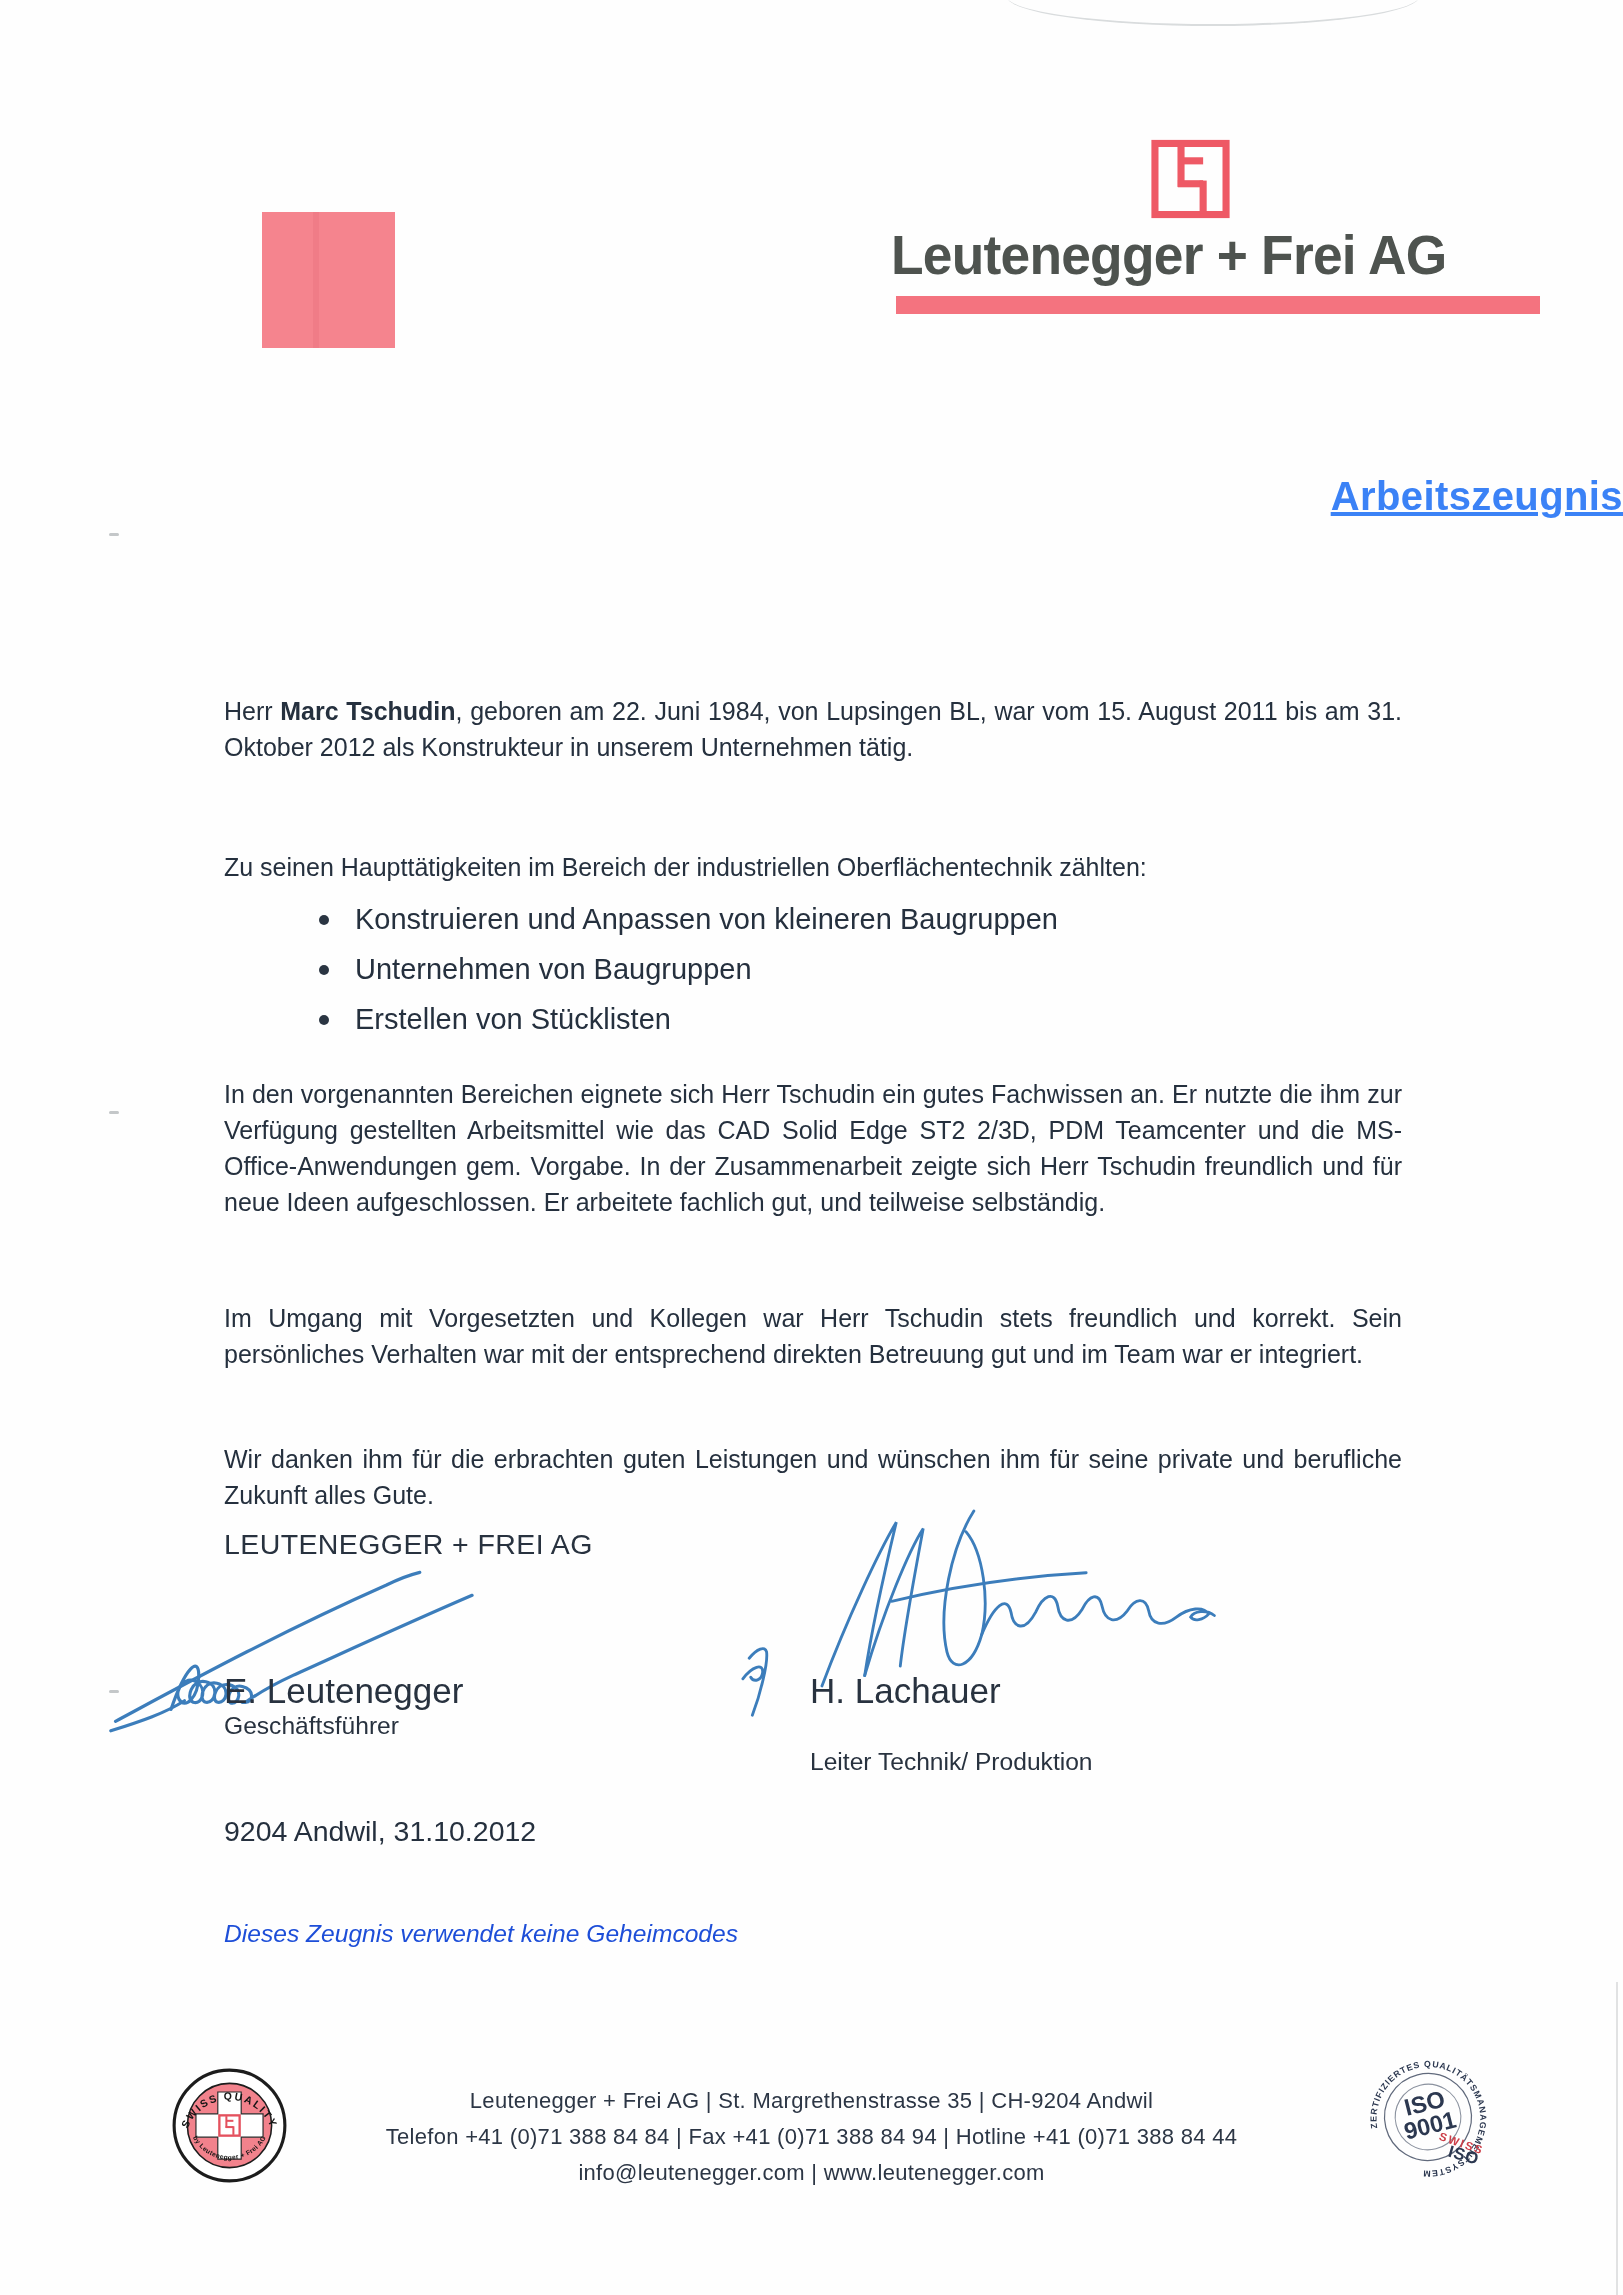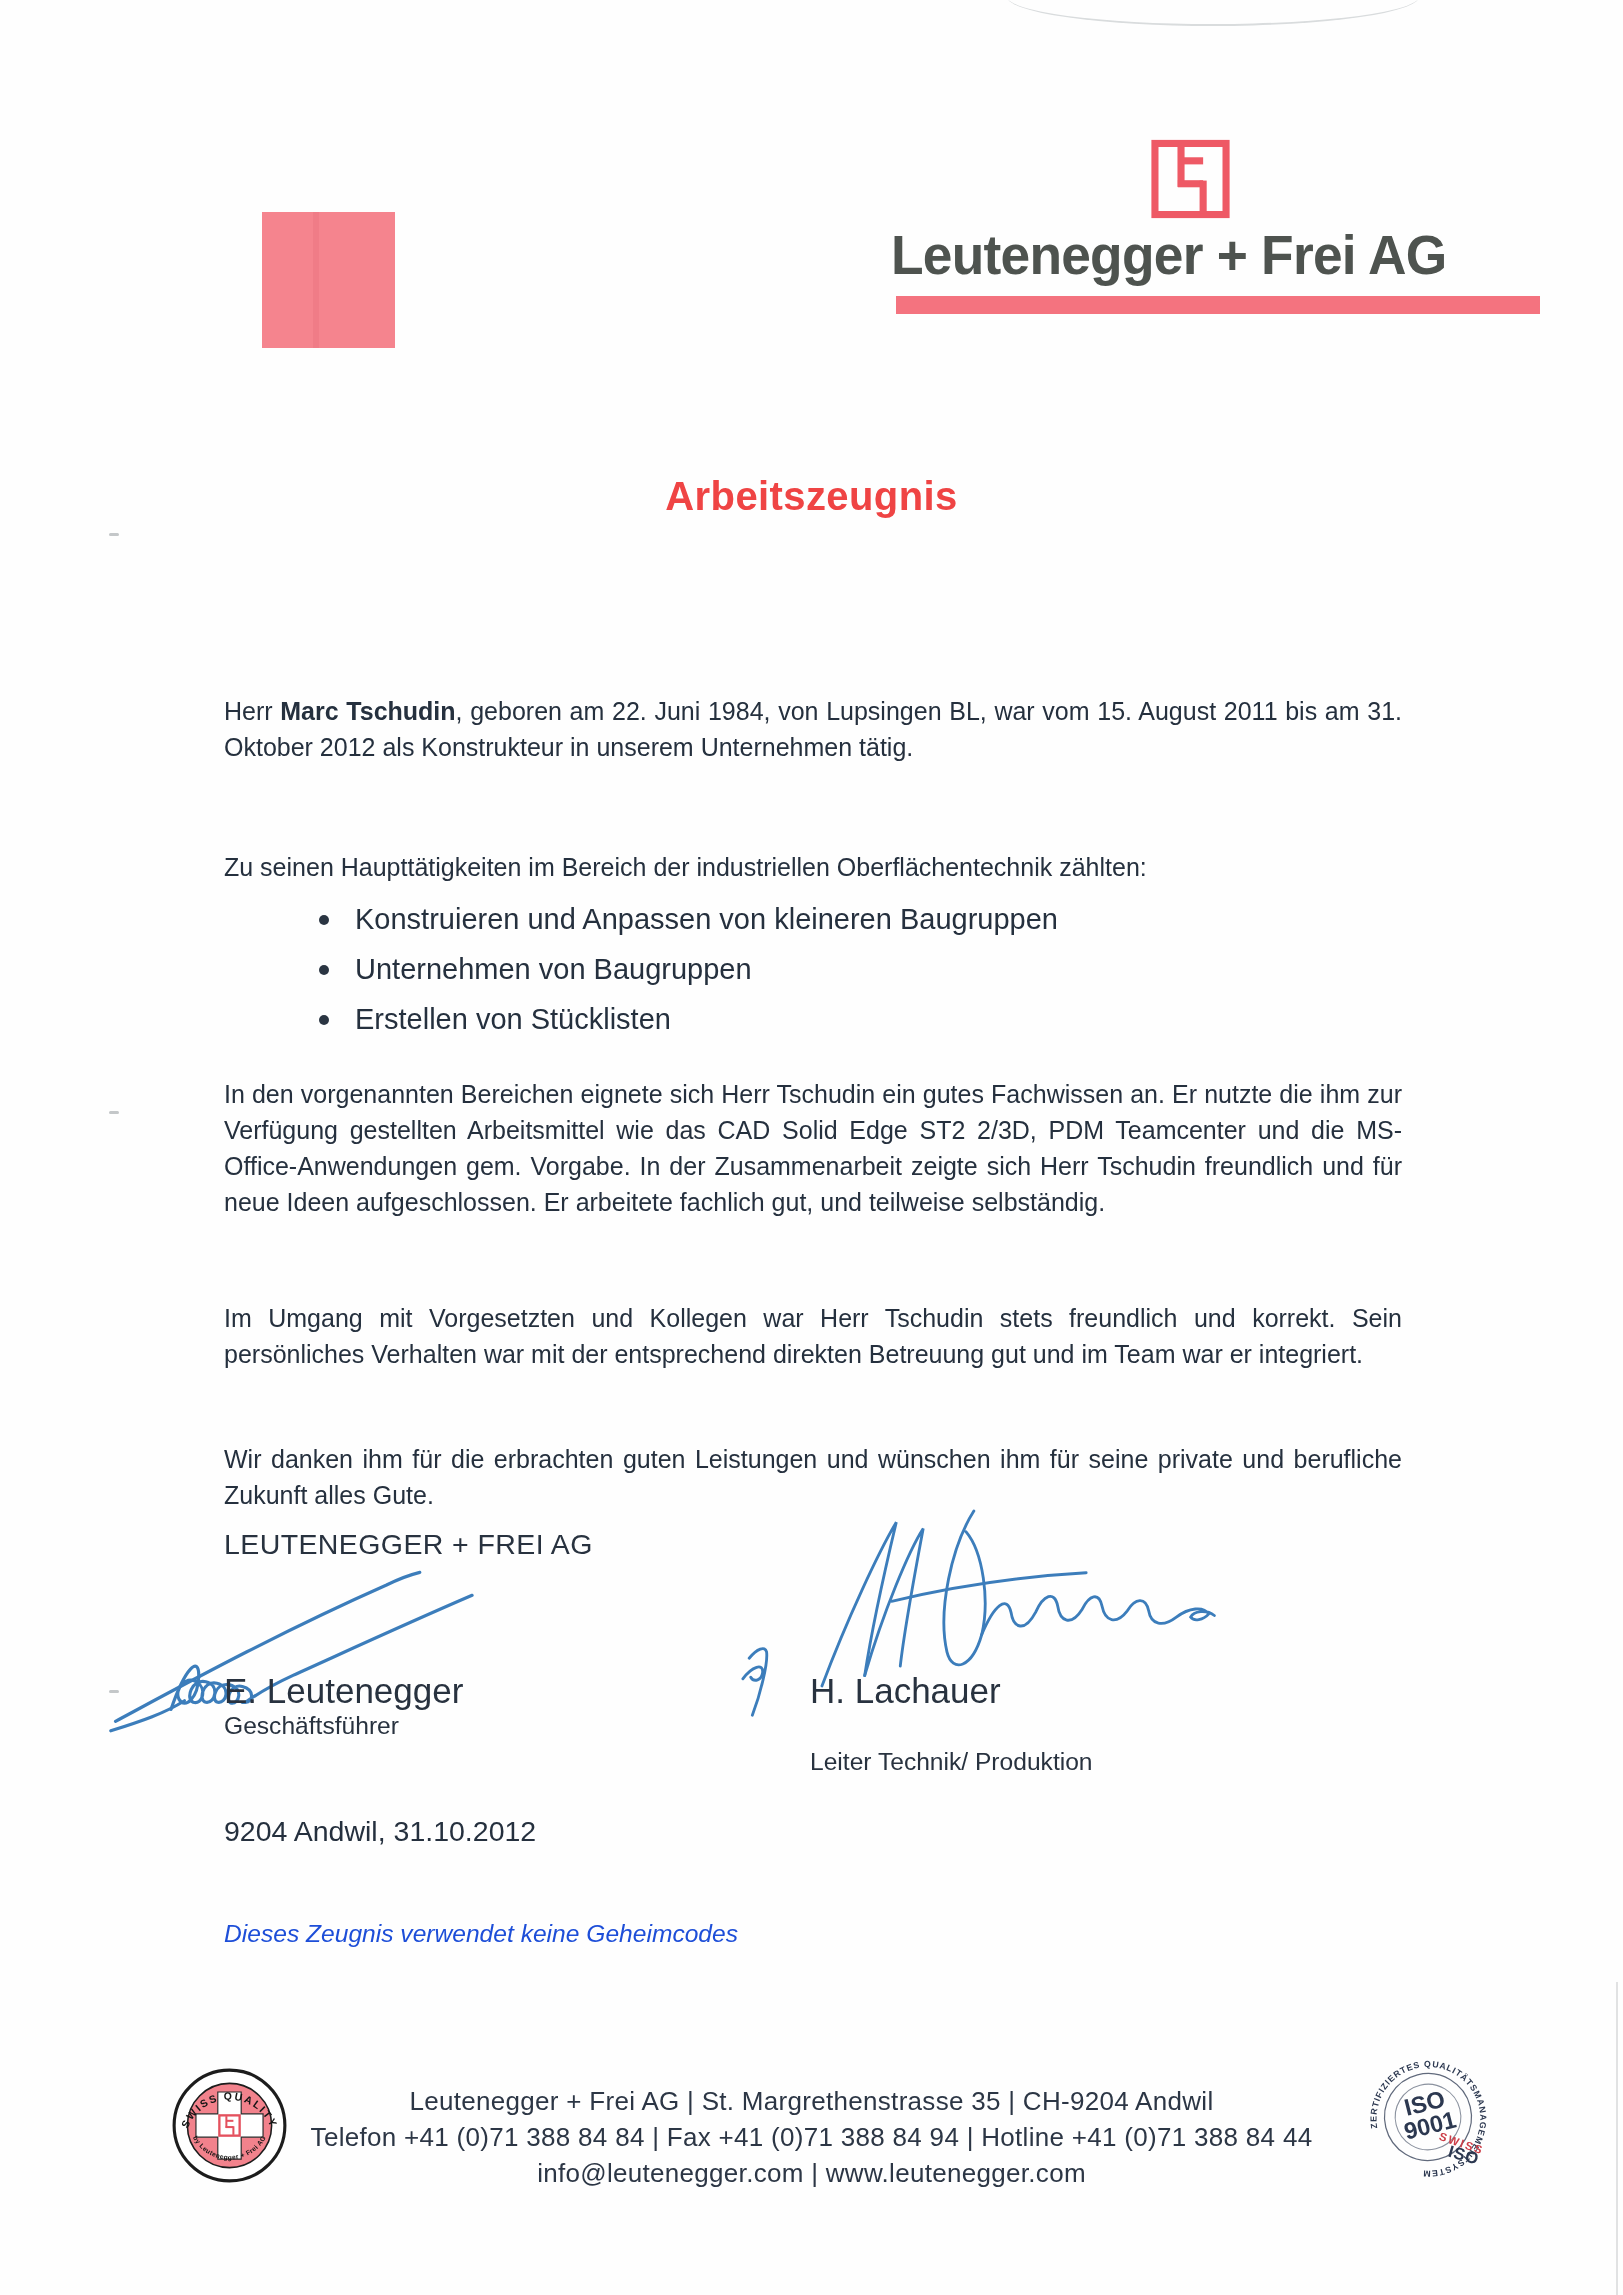--- a/index.html
+++ b/index.html
@@ -16,43 +16,43 @@
     letter-spacing:-0.8px;color:#4e534f;transform:scaleX(.97);transform-origin:left top;white-space:nowrap;
   }
   .brand-underline{position:absolute;left:896px;top:296px;width:644px;height:18px;background:#f4737f;}
   
   .top-arc{position:absolute;left:1007px;top:-33px;width:412px;height:57px;border-radius:50%;
     border-bottom:2.4px solid #cdd1d3;opacity:.75;}
   .edge-line{position:absolute;right:4.8px;top:1982px;width:2.4px;height:314px;background:#d9dbdc;opacity:.8;}
   .margin-mark{position:absolute;left:109px;width:10.3px;height:3.2px;background:#8a9094;opacity:.5;border-radius:1.6px;}
   .margin-mark.m1{top:533px;} .margin-mark.m2{top:1111px;} .margin-mark.m3{top:1690px;}
   
-  .doc-title{position:absolute;left:0;right:0;top:474px;text-align:center;
-    font-size:40px;font-weight:bold;color:#ef4444;letter-spacing:0.4px;}
+  .doc-title{position:absolute;left:0;right:0;top:474px;text-align:right;
+    font-size:40px;font-weight:bold;color:#3b82f6;letter-spacing:0.4px;text-decoration:underline;}
   .para{position:absolute;left:224px;width:1178px;font-size:25px;line-height:36px;
     text-align:justify;color:#25303e;}
   .p1{top:668px;} .p2{top:824px;text-align:left;} .p3{top:1051px;} .p4{top:1275px;} .p5{top:1416px;}
   .bold-name{font-weight:bold;}
   .bullet-list{position:absolute;left:224px;top:894px;width:1178px;margin:0;padding:0;list-style:none;}
   .bullet-list li{position:relative;height:50px;padding-left:131px;font-size:29px;line-height:50px;color:#25303e;}
   .bullet-list li .dot{position:absolute;left:95px;top:20.6px;width:10.3px;height:10.3px;border-radius:50%;background:#2a3542;}
   
   .company-line{position:absolute;left:224px;top:1528px;font-size:28.5px;letter-spacing:0.4px;color:#28323f;}
   .sig-svg{position:absolute;overflow:visible;}
   .sig-left{left:109px;top:1566px;width:414px;height:168px;}
   .sig-right{left:728px;top:1500px;width:517px;height:231px;}
   .sig-name{position:absolute;font-size:35px;color:#28323f;}
   .sig-role{position:absolute;font-size:24.6px;color:#28323f;}
   .name-left{left:224px;top:1671px;} .role-left{left:224px;top:1712px;}
   .name-right{left:810px;top:1671px;text-align:right;} .role-right{left:810px;top:1748px;}
   .date-line{position:absolute;left:224px;top:1815px;font-size:28.5px;color:#25303e;}
   .codes-note{position:absolute;left:224px;top:1920px;font-size:24.6px;color:#1d4ed8;font-style:italic;}
   
   .footer-text{position:absolute;left:0;right:0;top:2083px;text-align:center;
-    font-size:26px;line-height:36px;color:#2c3645;letter-spacing:0.3px;}
+    font-size:22px;line-height:36px;color:#2c3645;letter-spacing:0.3px;}
   .badge{position:absolute;}
   .badge-swiss{left:171px;top:2066px;width:117px;height:119px;}
   .badge-iso{left:1367px;top:2055px;width:122px;height:124px;transform:rotate(-14deg);}
 </style>
 </head>
 <body>
 
 <div class="page">
 
   <div class="top-arc"></div>

